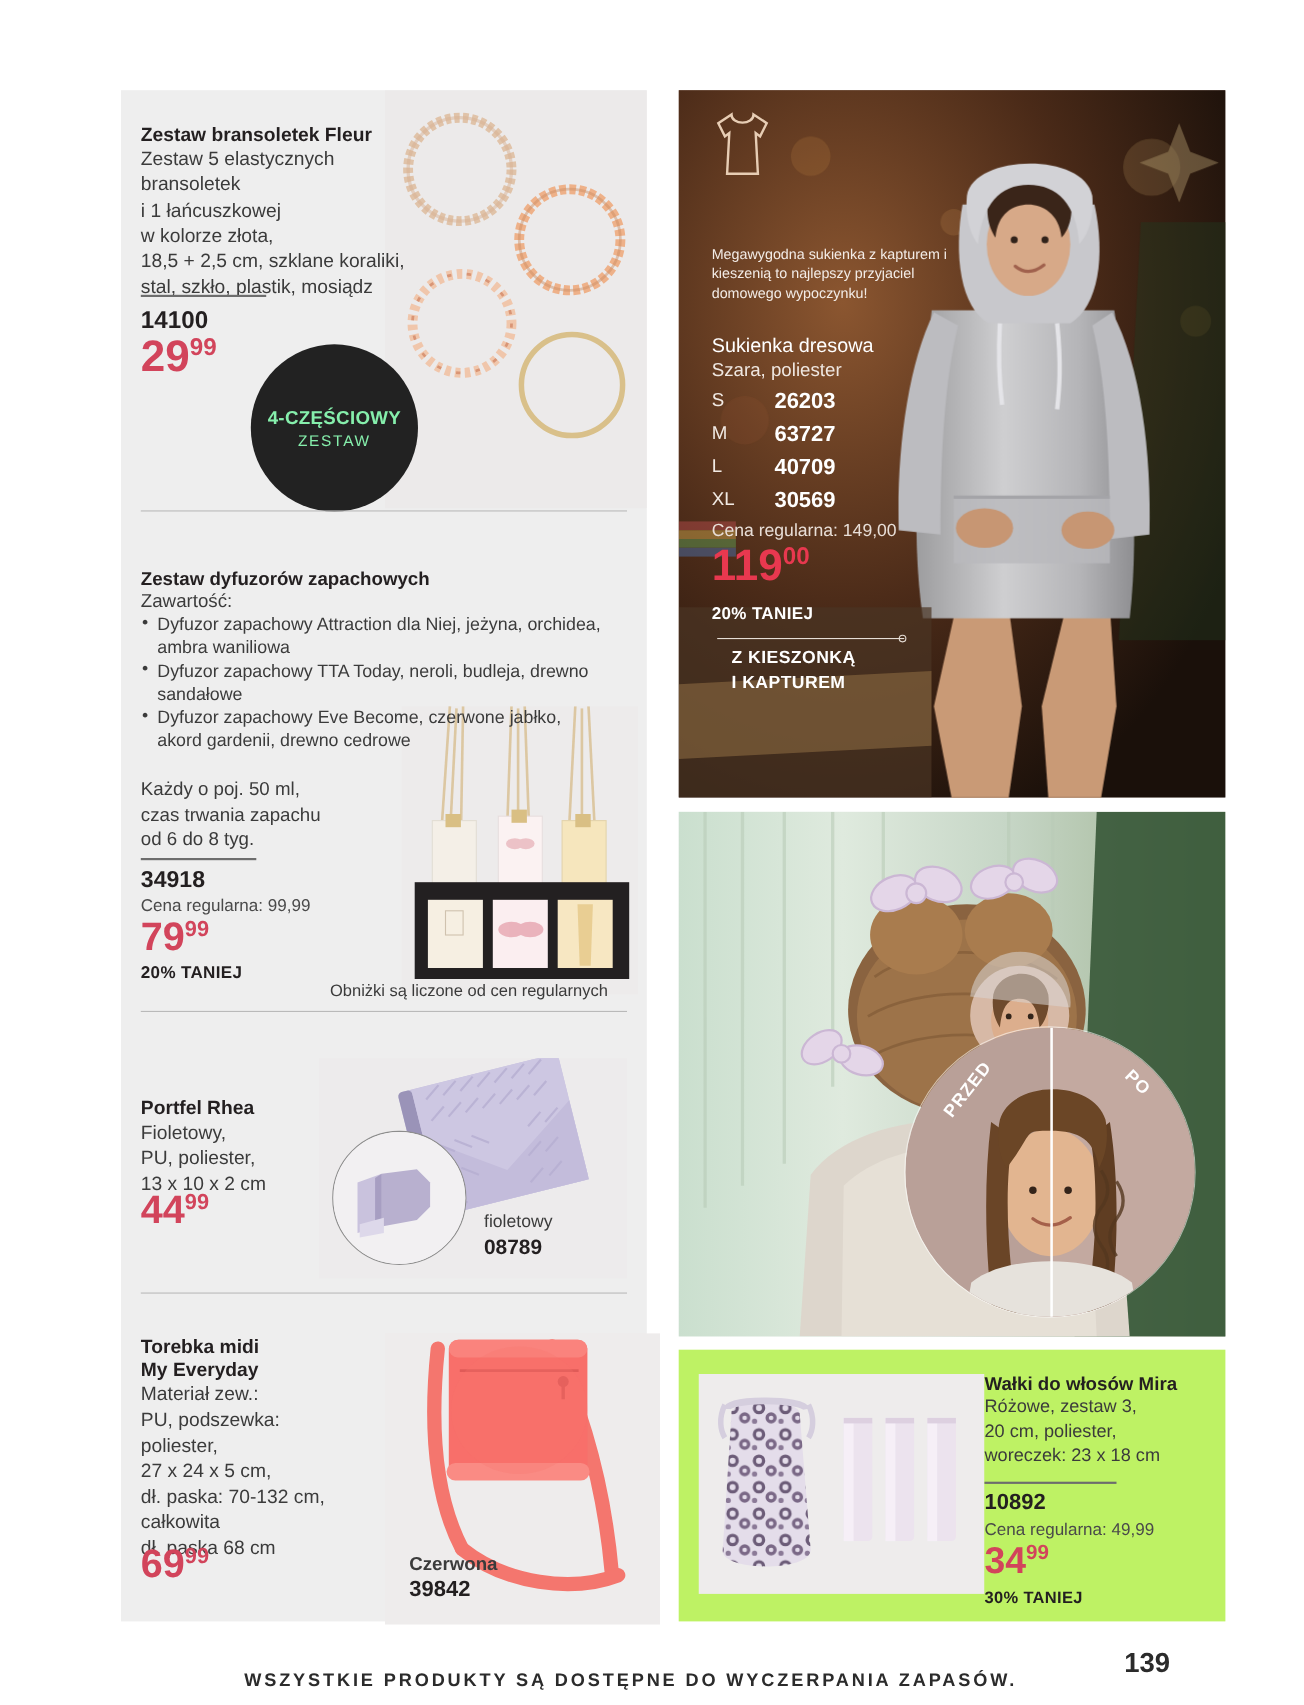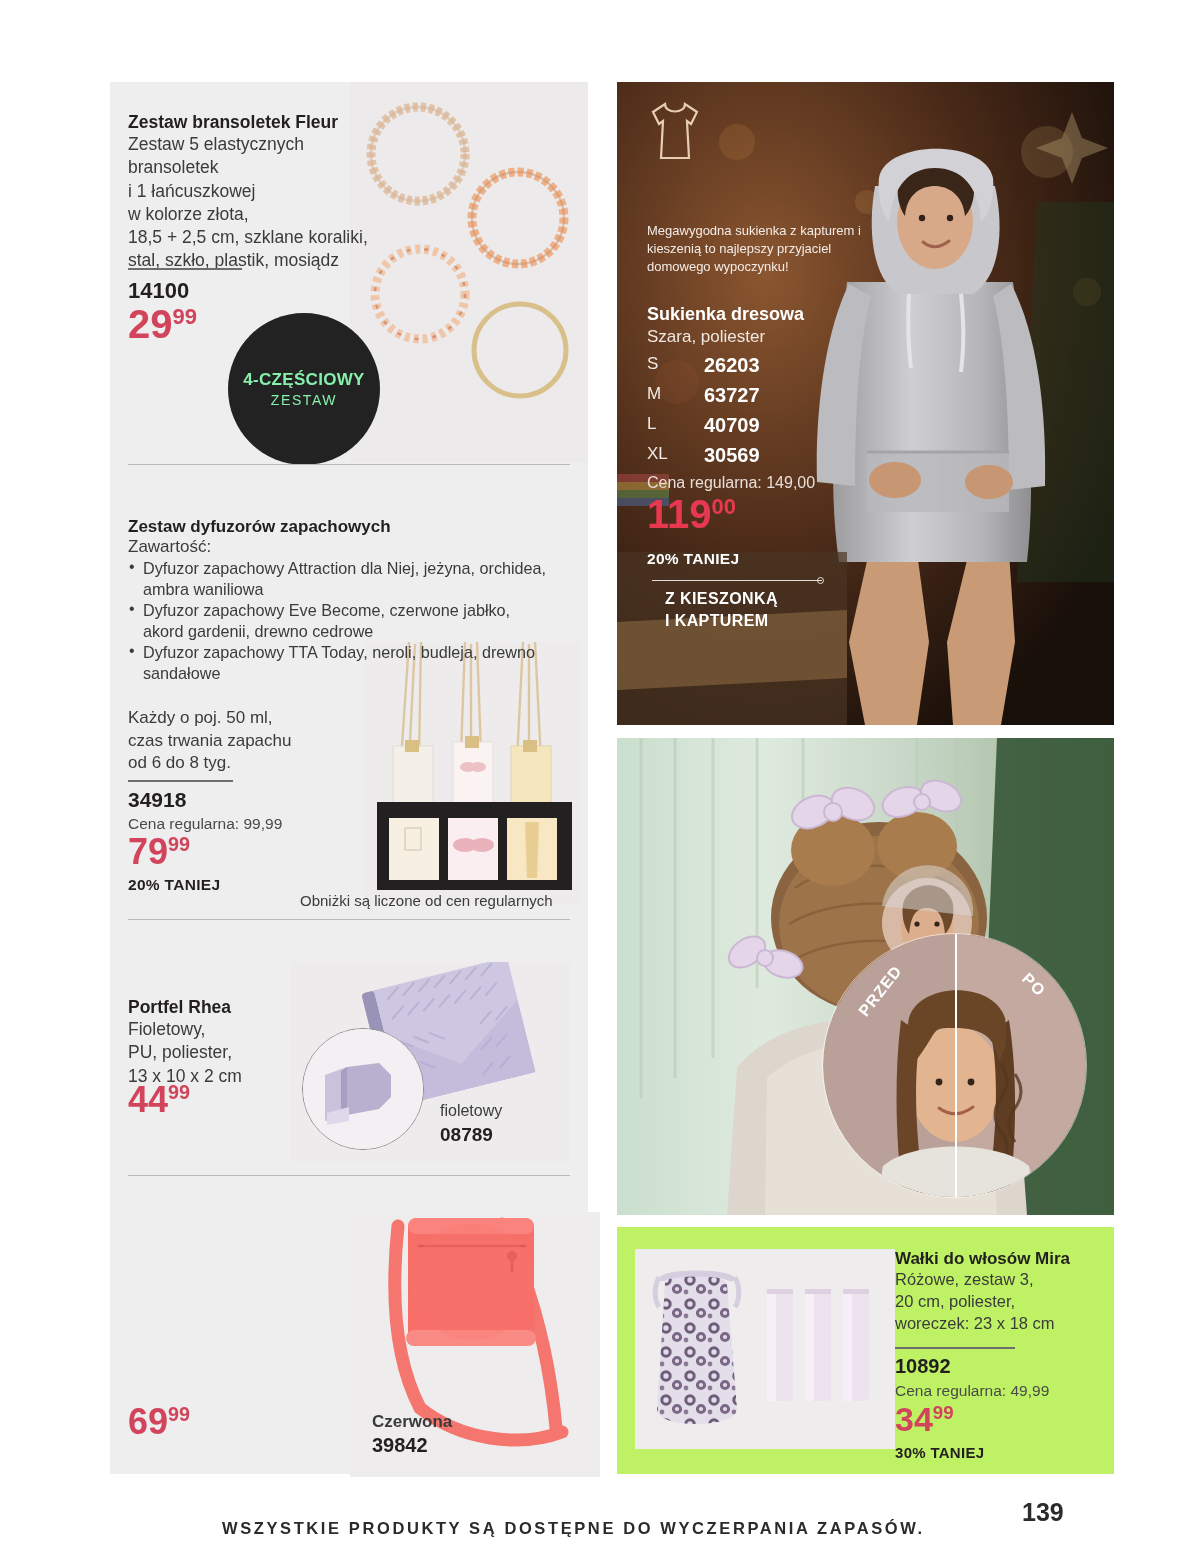--- a/index.html
+++ b/index.html
@@ -84,21 +84,21 @@
   #bag-price { position:absolute; left:18px; top:1322px; font-size:36px; }
   #bag-img { position:absolute; left:240px; top:1130px; width:250px; height:265px; }
   #bag-color { position:absolute; left:262px; top:1330px; font-size:17px; color:#3b3b3b;font-weight:bold; }
   #bag-code { position:absolute; left:262px; top:1352px; font-size:20px; }
 
   
   #dress-panel { left:617px; top:82px; width:497px; height:643px; overflow:hidden;
      background: radial-gradient(circle at 22% 34%, #7a4a2c 0%, #5a3520 38%, #2e1a11 78%, #1d120c 100%); }
   #dress-icon { position:absolute; left:28px; top:18px; width:60px; height:62px; }
   #dress-tag { position:absolute; left:30px; top:92px; width:240px; font-size:13px; color:#f3ece7; line-height:1.38;margin-top:48px; }
-  #dress-name { position:absolute; left:30px; top:222px; font-size:18px; font-weight:bold; color:#ffffff; }
+  #dress-name { position:absolute; left:30px; top:222px; font-size:18px; font-weight:normal; color:#ffffff; }
   #dress-mat { position:absolute; left:30px; top:245px; font-size:17px; color:#efe7e1; }
   .size-row { position:absolute; left:30px; width:185px; font-size:17px; color:#f1e9e3; }
   .size-row .sz { position:absolute; left:0; }
   .size-row .cd { position:absolute; left:57px; font-size:20px; font-weight:bold; color:#ffffff; }
   #dress-reg { position:absolute; left:30px; top:364px; font-size:16px; color:#e8ded7; }
   #dress-price { position:absolute; left:30px; top:384px; font-size:40px; color:#e8384f; font-weight:bold; line-height:1; }
   #dress-price .cents { font-size:0.55em; vertical-align:super; }
   #dress-taniej { position:absolute; left:30px; top:440px; font-size:15.5px; font-weight:bold; color:#ffffff; letter-spacing:.3px; }
   #dress-hairline { position:absolute; left:35px; top:470px; width:170px; height:1px; background:#e6ded6; }
   #dress-hairdot { position:absolute; left:200px; top:467px; width:7px; height:7px; border-radius:50%; border:1px solid #e6ded6; }
@@ -209,22 +209,22 @@
         <path d="M160 180 L174 180 L172 236 L162 236 Z" fill="#e5c887" opacity=".8"></path>
         <rect x="40" y="186" width="16" height="22" fill="none" stroke="#cfc2ae"></rect>
       </svg>
     </div>
 
     <div id="diff-block">
       <div class="hdr">Zestaw dyfuzorów zapachowych</div>
       <div class="sub">Zawartość:</div>
       <ul>
         <li>Dyfuzor zapachowy Attraction dla Niej, jeżyna, orchidea, ambra waniliowa</li>
+        <li>Dyfuzor zapachowy TTA Today, neroli, budleja, drewno sandałowe</li>
         <li>Dyfuzor zapachowy Eve Become, czerwone jabłko, akord gardenii, drewno cedrowe</li>
-        <li>Dyfuzor zapachowy TTA Today, neroli, budleja, drewno sandałowe</li>
       </ul>
     </div>
     <div id="diff-cap">
       <div>Każdy o poj. 50 ml,</div>
       <div>czas trwania zapachu</div>
       <div>od 6 do 8 tyg.</div>
     </div>
     <div class="rule" id="diff-rule"></div>
     <div class="code" id="diff-code">34918</div>
     <div class="regular" id="diff-reg">Cena regularna: 99,99</div>
@@ -283,20 +283,31 @@
         <rect x="58" y="6" width="126" height="16" rx="8" fill="#fa837d"></rect>
         <path d="M68 34 L176 34" stroke="#e05b58" stroke-width="2.5"></path>
         <circle cx="162" cy="44" r="5" fill="#e05b58"></circle>
         <path d="M162 44 L162 60" stroke="#e05b58" stroke-width="3"></path>
         <rect x="56" y="118" width="130" height="16" rx="8" fill="#fa8b84"></rect>
         <path d="M70 196 C110 228 170 236 212 220" stroke="#f4766e" stroke-width="13" fill="none" stroke-linecap="round"></path>
         <ellipse cx="122" cy="70" rx="62" ry="58" fill="#f8726c" opacity=".25"></ellipse>
       </svg>
     </div>
 
+    <div id="bag-block">
+      <div class="hdr">Torebka midi</div>
+      <div class="hdr">My Everyday</div>
+      <div class="desc">Materiał zew.:</div>
+      <div class="desc">PU, podszewka:</div>
+      <div class="desc">poliester,</div>
+      <div class="desc">27 x 24 x 5 cm,</div>
+      <div class="desc">dł. paska: 70-132 cm,</div>
+      <div class="desc">całkowita</div>
+      <div class="desc">dł. paska 68 cm</div>
+    </div>
     <div class="price" id="bag-price"><span>69</span><span class="cents">99</span></div>
     <div id="bag-color">Czerwona</div>
     <div class="code" id="bag-code">39842</div>
   </div>
 
   <div class="panel" id="dress-panel">
 
     <svg width="497" height="643" viewBox="0 0 497 643" style="position:absolute;left:0;top:0;">
       <defs>
         <radialGradient id="bok" cx="30%" cy="30%" r="80%">

